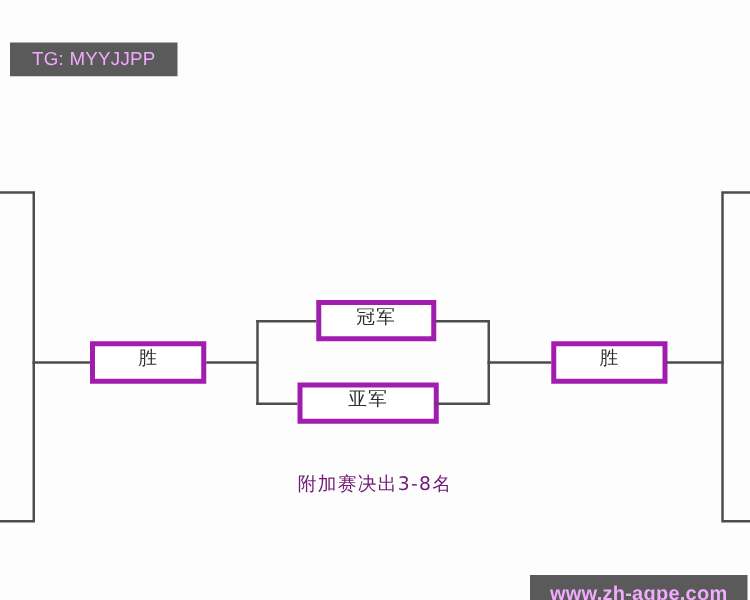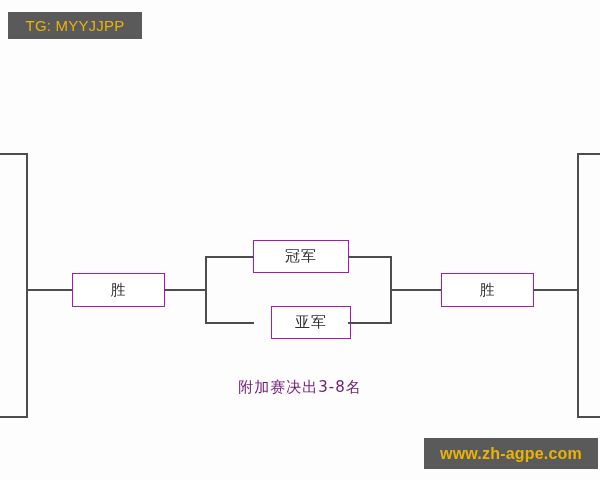--- a/index.html
+++ b/index.html
@@ -13,28 +13,29 @@
     height: 480px;
     background: #fdfdfd;
     overflow: hidden;
     font-family: "Liberation Sans", "DejaVu Sans", sans-serif;
   }
 
   
   .chip {
     position: absolute;
     background: #5a5a5a;
-    color: #eab308;
+    color: #f0abfc;
     font-size: 16px;
     line-height: 1;
     letter-spacing: 0.2px;
     white-space: nowrap;
     display: flex;
     align-items: center;
     justify-content: center;
+    margin-top: 22px;
   }
   #tg-chip {
     left: 8px;
     top: 12px;
     width: 134px;
     height: 27px;
     font-size: 15px;
   }
   #site-chip {
     left: 424px;
@@ -49,24 +50,24 @@
   .ln {
     position: absolute;
     background: #4d4d4d;
   }
   .ln.h { height: 2px; }
   .ln.v { width: 2px; }
 
   .node {
     position: absolute;
     box-sizing: border-box;
-    border: 1px solid #a21caf;
+    border: 4px solid #a21caf;
     background: #ffffff;
     display: flex;
-    align-items: center;
+    align-items: flex-start;
     justify-content: center;
     color: #2f2f2f;
     font-family: "DejaVu Sans", "Liberation Sans", sans-serif;
     font-size: 15px;
     letter-spacing: 1px;
   }
 
   .bigbracket {
     position: absolute;
     box-sizing: border-box;
@@ -100,21 +101,21 @@
   <div class="ln h" style="left:165px; top:289px; width:41px;"></div>
 
   <div class="ln v" style="left:205px; top:256px; width:2px; height:68px;"></div>
   <div class="ln h" style="left:205px; top:256px; width:49px;"></div>
   <div class="ln h" style="left:205px; top:322px; width:49px;"></div>
 
   <div class="node" style="left:253px; top:240px; width:96px; height:33px;">
     <span>冠军</span>
   </div>
 
-  <div class="node" style="left:271px; top:306px; width:80px; height:33px;">
+  <div class="node" style="left:238px; top:306px; width:113px; height:33px;">
     <span>亚军</span>
   </div>
 
   <div class="ln h" style="left:348px; top:256px; width:44px;"></div>
   <div class="ln h" style="left:348px; top:322px; width:44px;"></div>
   <div class="ln v" style="left:390px; top:256px; width:2px; height:68px;"></div>
 
   <div class="ln h" style="left:390px; top:289px; width:52px;"></div>
 
   <div class="node" style="left:441px; top:273px; width:93px; height:34px;">

